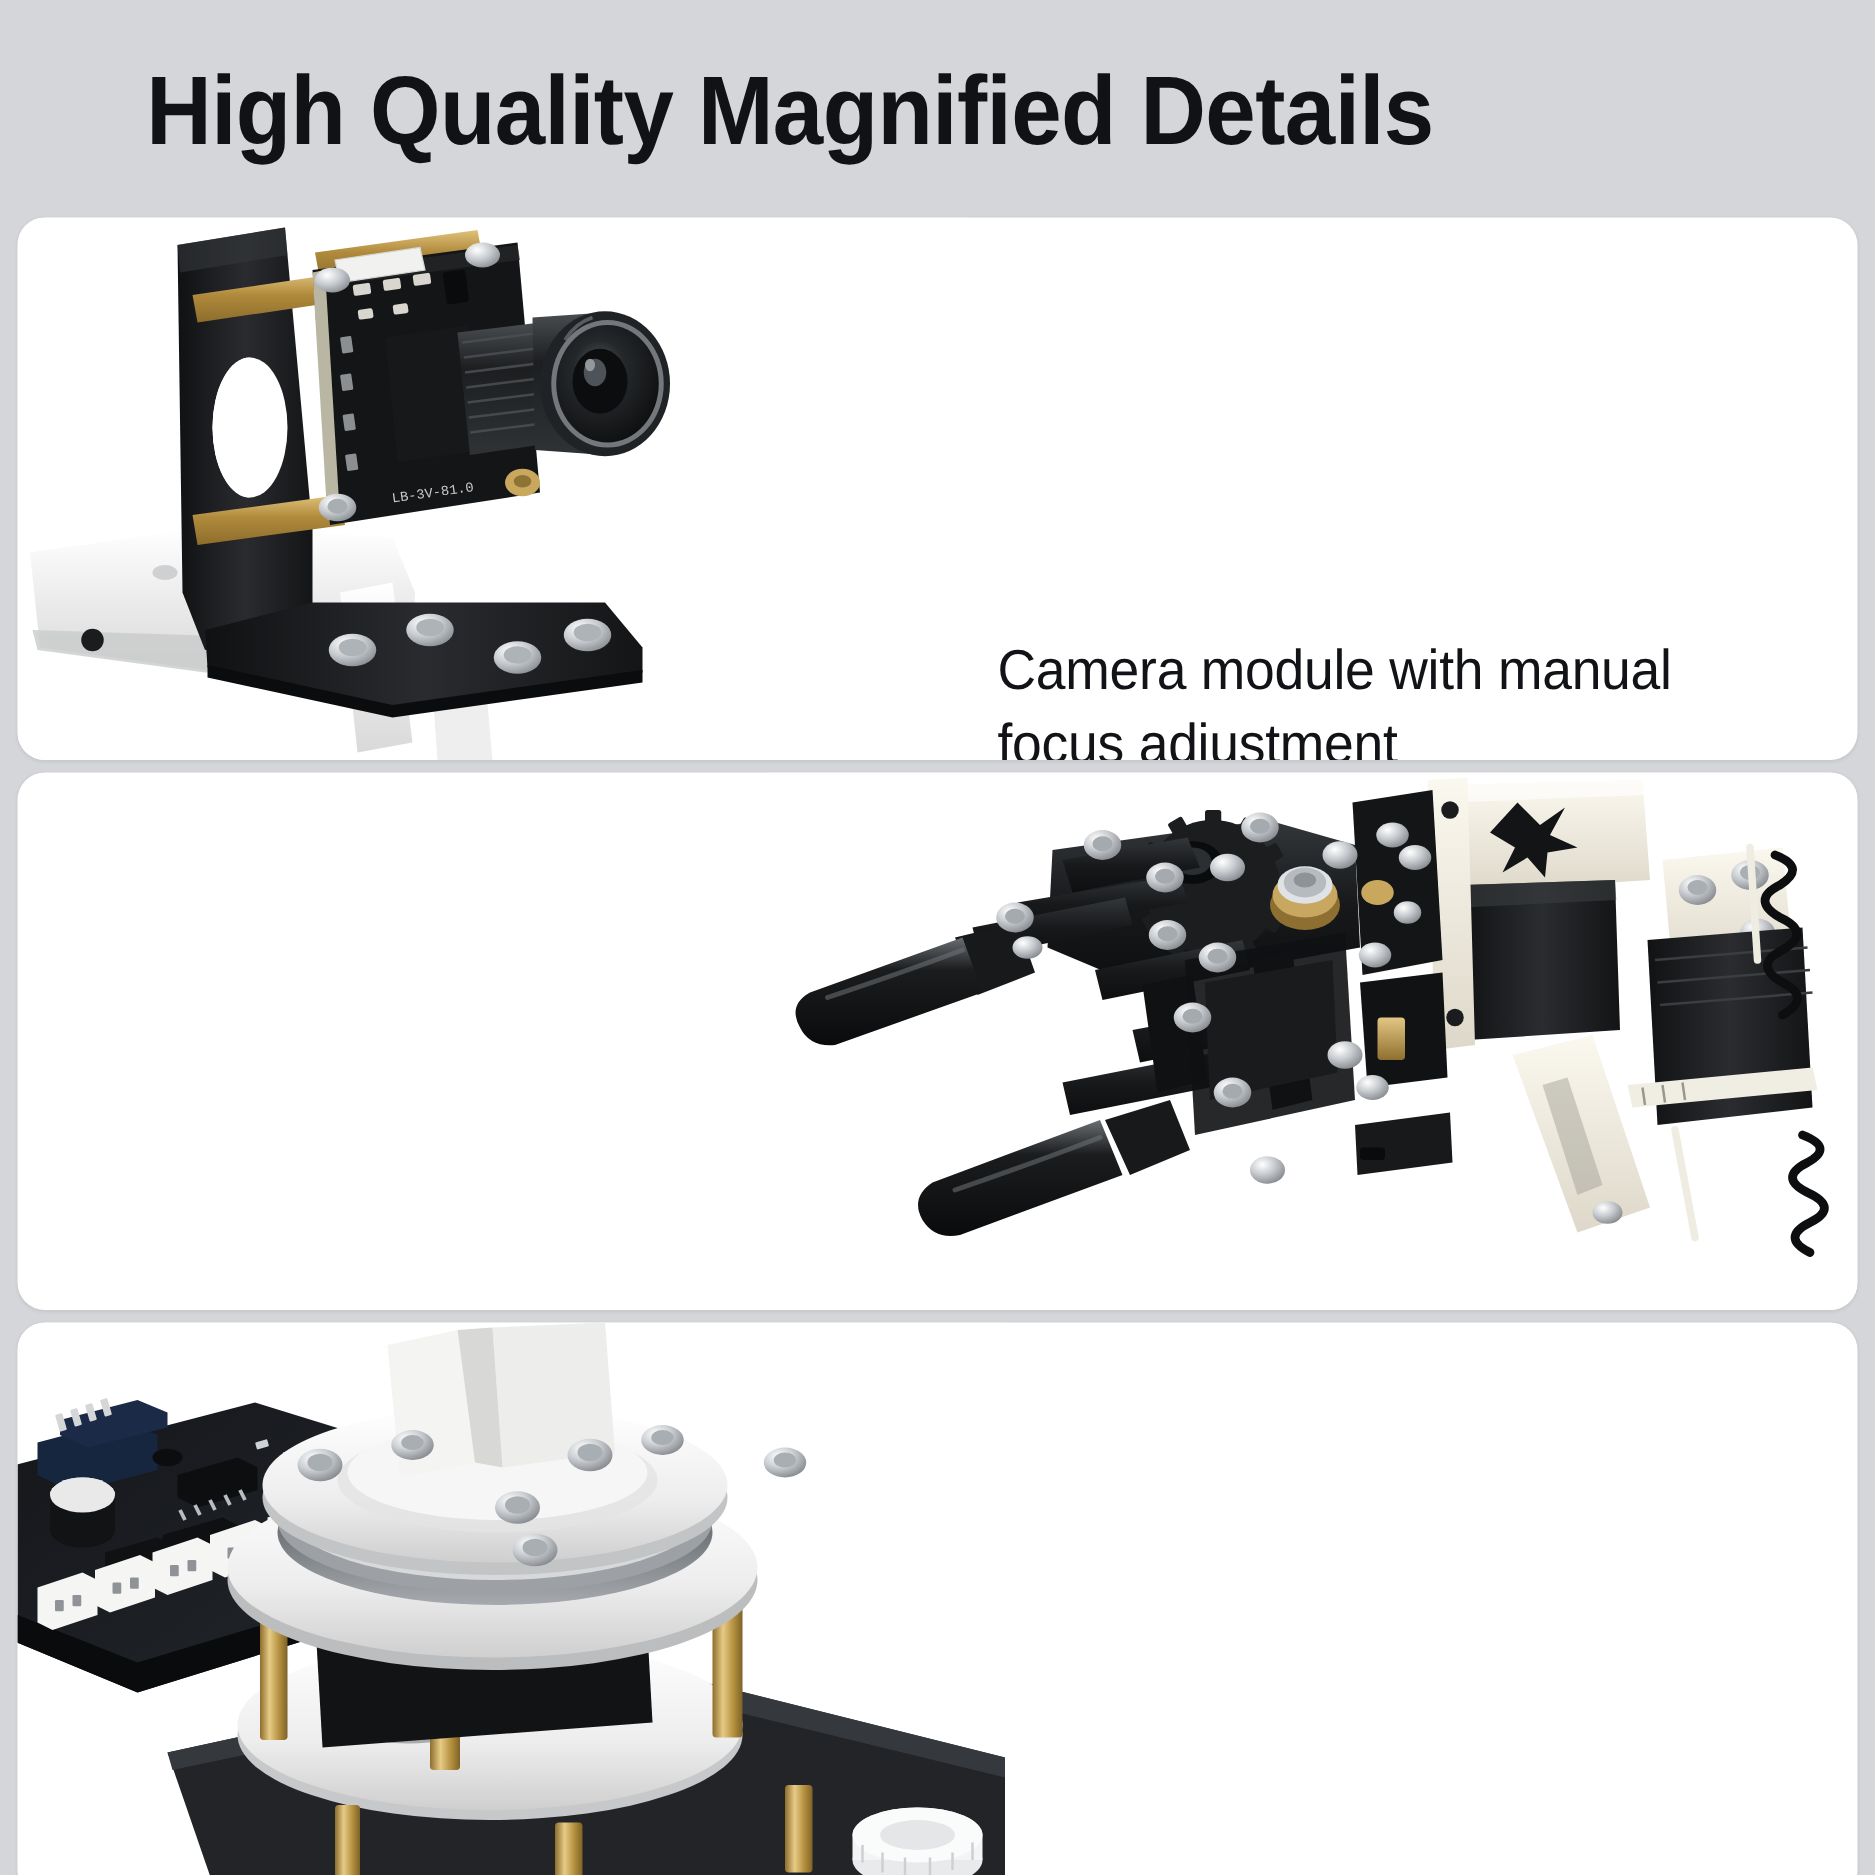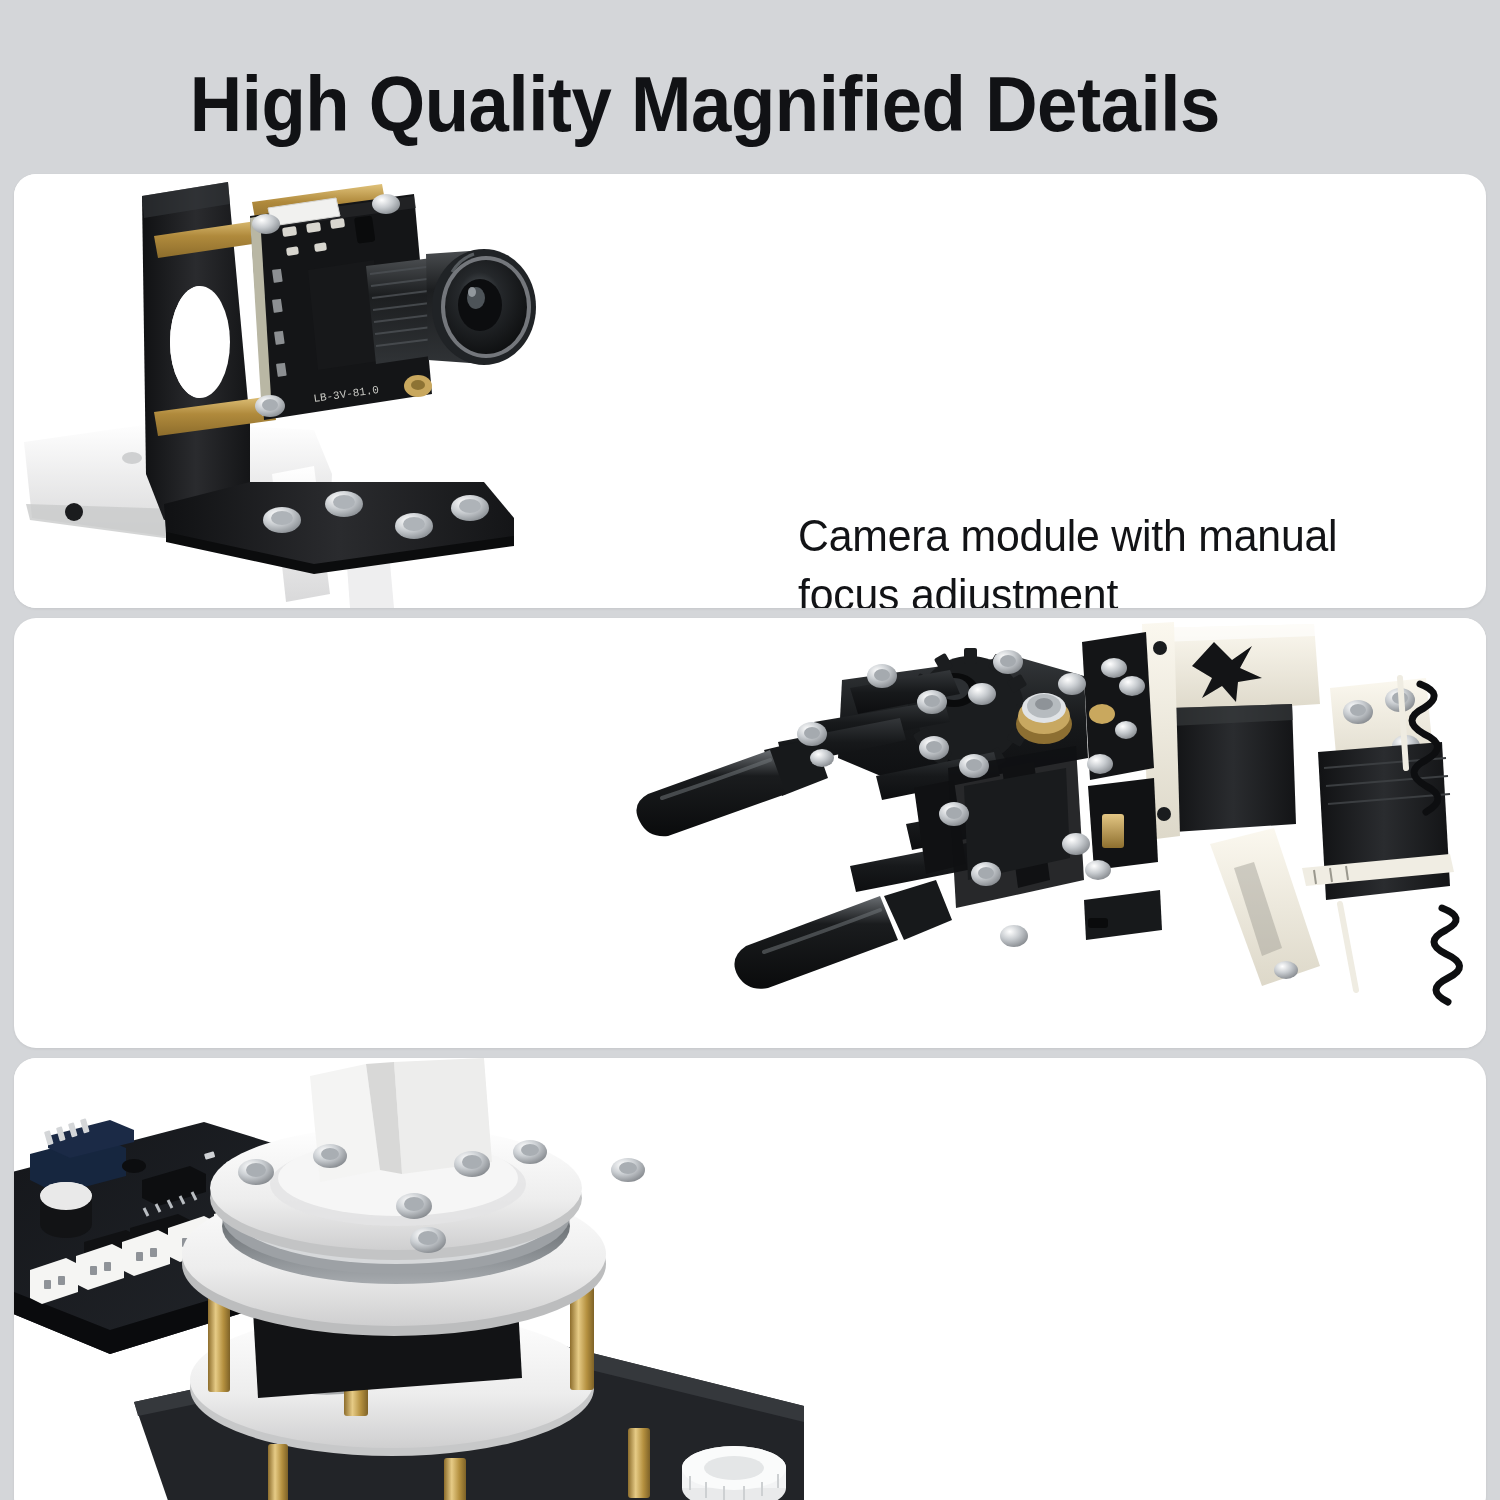--- a/index.html
+++ b/index.html
@@ -11,22 +11,21 @@
   }
   #page {
     position: relative;
     width: 1500px; height: 1500px;
     background: #d4d6d9;
   }
 
   
   .title-bar {
     position: absolute; left: 0; top: 48px; width: 1264px;
-    text-align: right;
-    margin-top: 16px;
+    text-align: center;
   }
   .title-bar h1 {
     font-family: "Liberation Sans Narrow", "Liberation Sans", sans-serif;
     font-size: 78px;
     font-weight: 700;
     letter-spacing: -0.5px;
     color: #111215;
     transform: scaleX(0.93);
     line-height: 1.05;
   }

